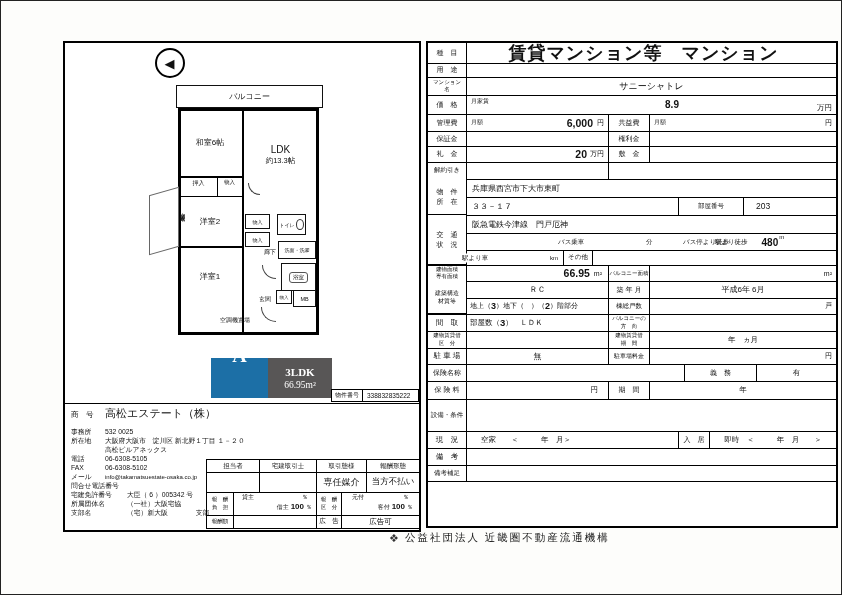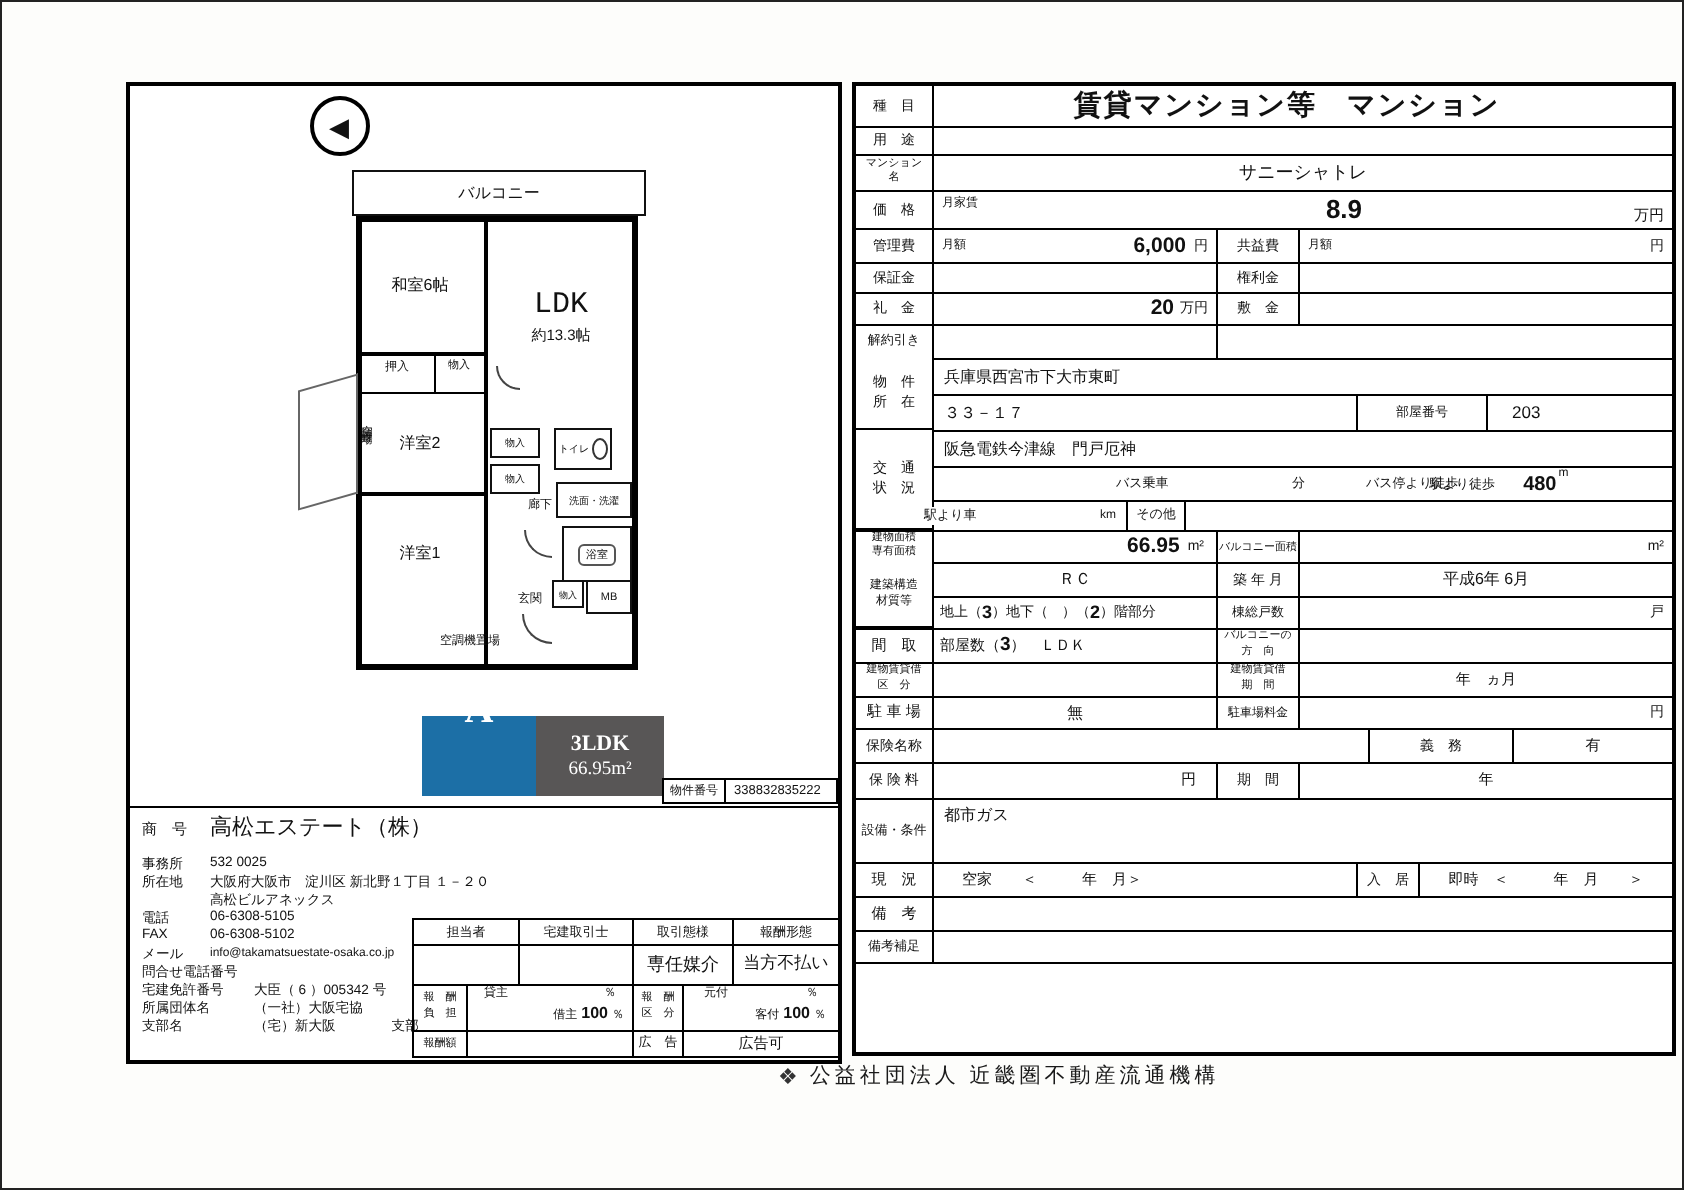--- a/index.html
+++ b/index.html
@@ -57,21 +57,21 @@
     <div class="flab" style="left:152px;top:136px;width:25px;font-size:5.5px;">
         <span>物入</span>
       </div>
     <div class="flab" style="left:113px;top:173px;width:64px;font-size:8px;">
         <span>洋室2</span>
       </div>
     <div class="flab" style="left:113px;top:228px;width:64px;font-size:8px;">
         <span>洋室1</span>
       </div>
     <div class="flab col" style="left:179px;top:100px;width:73px;display:flex;">
-      <span style="font-size:15px;font-family:Liberation Mono, monospace;">LDK</span>
+      <span style="font-size:10px;">LDK</span>
       <span style="font-size:7.5px;">約13.3帖</span>
     </div>
 
     <div class="fbox" style="left:180px;top:171px;width:25px;height:15px;border-width:1px;font-size:5px;">
         <span>物入</span>
       </div>
     <div class="fbox" style="left:180px;top:189px;width:25px;height:15px;border-width:1px;font-size:5px;">
         <span>物入</span>
       </div>
     <div class="fbox" style="left:212px;top:171px;width:29px;height:21px;font-size:5px;">
@@ -220,41 +220,41 @@
         <div class="c cc br" style="left:110px;width:25px;font-size:6.5px;">広　告</div>
         <div class="c cc" style="left:135px;right:0;font-size:7.5px;">広告可</div>
       </div>
     </div>
   </div>
 
   <div class="panel" style="left:425px;top:40px;width:412px;height:487px;">
 
     <div class="row" style="top:0;height:20px;">
       <div class="c cc br lb" style="left:0;width:39px;">種　目</div>
-      <div class="c cc" style="left:39px;right:16px;font-weight:bold;font-size:14px;letter-spacing:1px;">賃貸マンション等　マンション</div>
+      <div class="c cc" style="left:39px;right:16px;font-weight:bold;font-size:18px;letter-spacing:1px;">賃貸マンション等　マンション</div>
     </div>
 
     <div class="row" style="top:20px;height:14px;">
       <div class="c cc br lb" style="left:0;width:39px;">用　途</div>
       <div class="c" style="left:39px;right:0;"></div>
     </div>
 
     <div class="row" style="top:34px;height:18px;">
       <div class="c col br" style="left:0;width:39px;font-size:5.5px;">
         <span>マンション</span>
           <span>名</span>
       </div>
       <div class="c cc" style="left:39px;right:0;font-size:9px;">サニーシャトレ</div>
     </div>
 
     <div class="row" style="top:52px;height:19px;">
       <div class="c cc br lb" style="left:0;width:39px;">価　格</div>
       <div class="c cc" style="left:39px;right:0;">
         <span style="position:absolute;left:4px;top:2px;font-size:6px;">月家賃</span>
-        <span style="font-weight:bold;font-size:13px;margin-left:41px;">8.9</span>
+        <span style="font-weight:bold;font-size:10px;margin-left:41px;">8.9</span>
         <span style="position:absolute;right:4px;bottom:1px;font-size:7.5px;">万円</span>
       </div>
     </div>
 
     <div class="row" style="top:71px;height:17px;">
       <div class="c cc br lb" style="left:0;width:39px;">管理費</div>
       <div class="c" style="left:39px;width:141px;padding:0 4px;">
         <span style="font-size:6px;margin-right:auto;">月額</span>
         <span style="font-weight:bold;font-size:10.5px;">6,000</span>
         <span style="font-size:7px;margin-left:4px;">円</span>
@@ -402,21 +402,20 @@
 
     <div class="row" style="top:338px;height:18px;">
       <div class="c cc br lb" style="left:0;width:39px;">保 険 料</div>
       <div class="c je" style="left:39px;width:141px;padding-right:10px;font-size:7.5px;">円</div>
       <div class="c cc bl br lb" style="left:180px;width:42px;">期　間</div>
       <div class="c cc" style="left:222px;right:0;font-size:7.5px;">年</div>
     </div>
 
     <div class="row" style="top:356px;height:32px;">
       <div class="c cc br" style="left:0;width:39px;font-size:6.5px;">設備・条件</div>
-      <div class="c" style="left:39px;right:0;align-items:flex-start;padding:3px 0 0 5px;font-size:8px;">都市ガス</div>
     </div>
 
     <div class="row" style="top:388px;height:17px;">
       <div class="c cc br" style="left:0;width:39px;font-size:7.5px;">現　況</div>
       <div class="c" style="left:39px;width:211px;padding-left:14px;font-size:7.5px;">空家　　＜　　　年　月＞</div>
       <div class="c cc bl br" style="left:250px;width:32px;font-size:7px;">入　居</div>
       <div class="c cc" style="left:282px;right:0;font-size:7.5px;">即時　＜　　　年　月　　＞</div>
     </div>
 
     <div class="row" style="top:405px;height:17px;">

